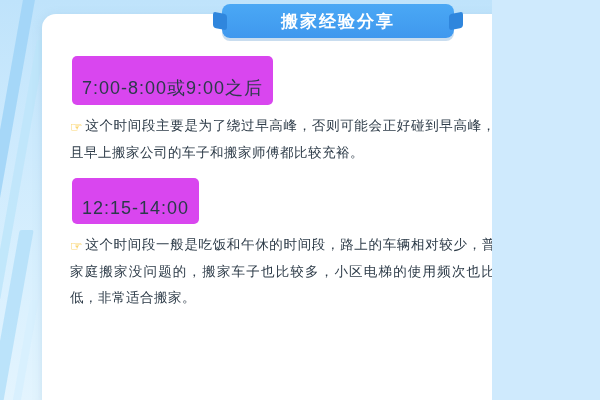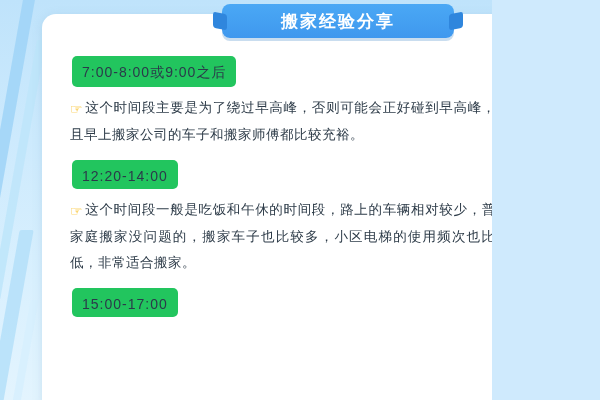--- a/index.html
+++ b/index.html
@@ -97,24 +97,24 @@
     position: absolute;
     left: 0;
     top: 30px;
     width: 496px;
     padding: 0 18px;
     box-sizing: border-box;
   }
 
   .time-chip {
     display: inline-block;
-    background: #22c55e;
+    background: #d946ef;
     color: #2b3a4a;
-    font-size: 14px;
-    padding: 8px 10px 5px 10px;
+    font-size: 18px;
+    padding: 20px 10px 5px 10px;
     border-radius: 5px;
     margin: 12px 0 2px 12px;
     letter-spacing: 1px;
   }
 
   .para {
     display: block;
     font-size: 13.5px;
     line-height: 26px;
     color: #2d3b48;
@@ -180,24 +180,23 @@
 
       
       <div class="time-chip">7:00-8:00或9:00之后</div>
 
       <div class="para">
         <span class="ic ic-point">☞</span><span class="text-blk">这个时间段主要是为了绕过早高峰，否则可能会正好碰到早高峰，而且早上搬家公司的车子和搬家师傅都比较充裕。</span>
       </div>
 
 
       
-      <div class="time-chip">12:20-14:00</div>
+      <div class="time-chip">12:15-14:00</div>
 
       <div class="para">
         <span class="ic ic-point">☞</span><span class="text-blk">这个时间段一般是吃饭和午休的时间段，路上的车辆相对较少，普通家庭搬家没问题的，搬家车子也比较多，小区电梯的使用频次也比较低，非常适合搬家。</span>
       </div>
 
       
-      <div class="time-chip">15:00-17:00</div>
 
     </div>
   </div>
 </div>
 
 </body></html>

